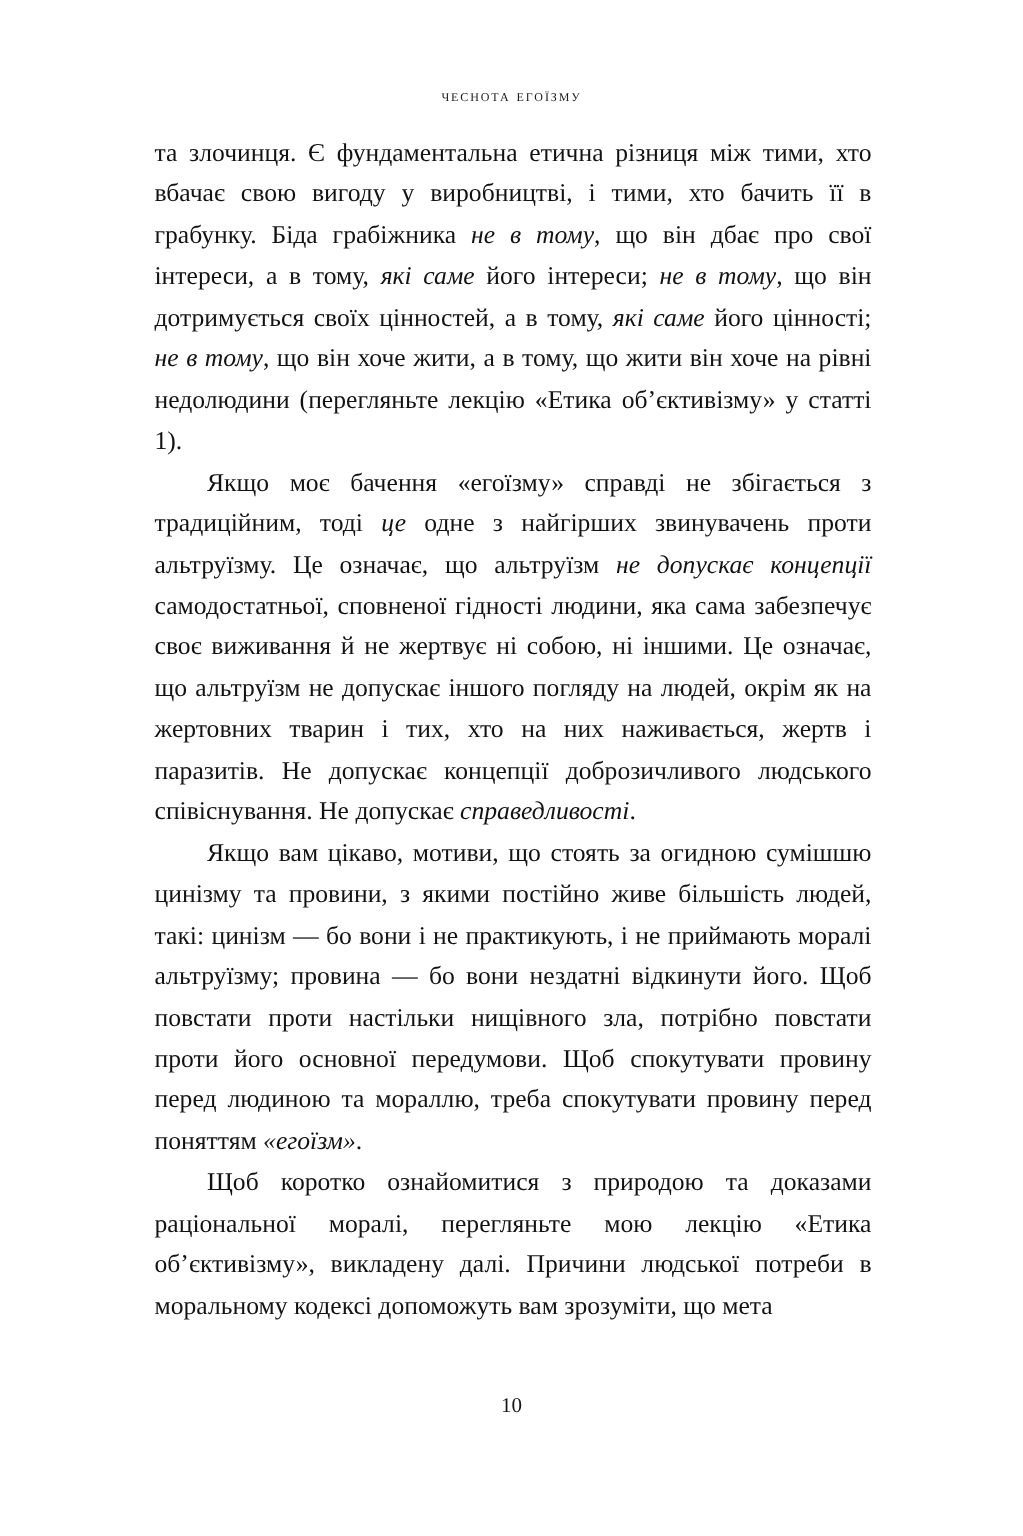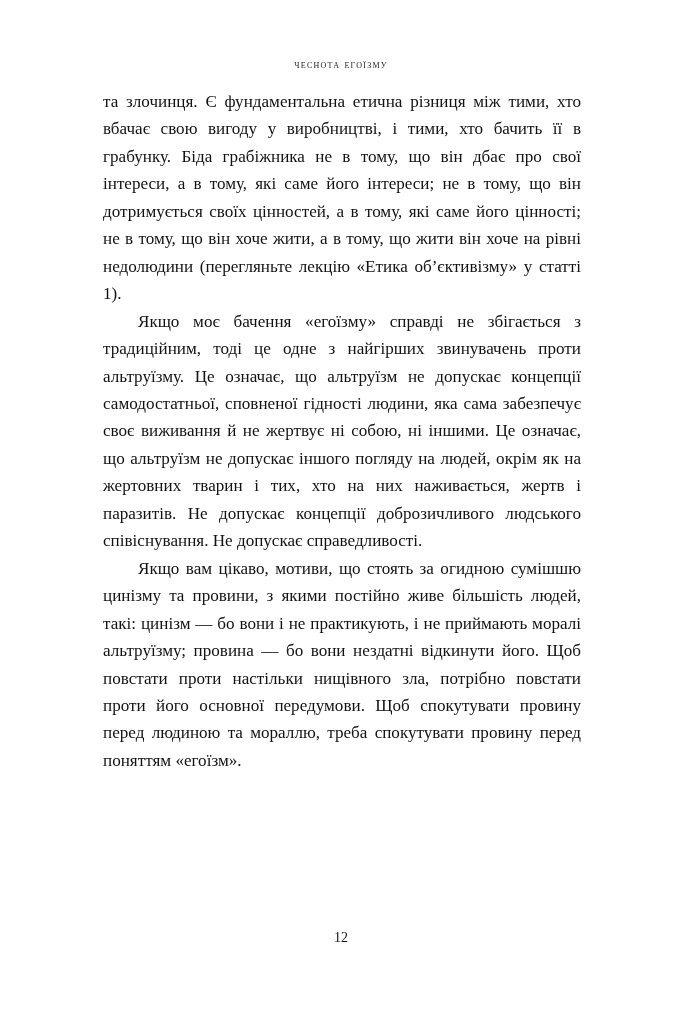--- a/index.html
+++ b/index.html
@@ -63,20 +63,21 @@
     text-justify: inter-word;
     hyphens: manual;
     -webkit-hyphens: manual;
     color: #121212;
     text-indent: 35px;
   }
   p.para.no-indent {
     text-indent: 0;
   }
   p.para em, .ital {
+    font-style: italic;
   }
 
   
   .folio {
     position: absolute;
     top: 930px;
     left: 0;
     width: 682px;
     text-align: center;
     font-size: 14px;
@@ -90,17 +91,18 @@
 <div class="page">
 
   <div class="running-header">
     <span class="rh-text">Чеснота егоїзму</span>
   </div>
 
   <div class="textblock">
     <p class="para no-indent"><span>та злочинця. Є фундаментальна етична різниця між тими, хто вбачає свою вигоду у виробництві, і тими, хто бачить її в грабунку. Біда грабіжника </span><span class="ital">не в тому</span><span>, що він дбає про свої інтереси, а в тому, </span><span class="ital">які саме</span><span> його інтереси; </span><span class="ital">не в тому</span><span>, що він дотримується своїх цінностей, а в тому, </span><span class="ital">які саме</span><span> його цінності; </span><span class="ital">не в тому</span><span>, що він хоче жити, а в тому, що жити він хоче на рівні недолюдини (перегляньте лекцію «Етика об’єктивізму» у статті 1).</span></p>
     <p class="para"><span>Якщо моє бачення «егоїзму» справді не збігається з традиційним, тоді </span><span class="ital">це</span><span> одне з найгірших звинувачень проти альтруїзму. Це означає, що альтруїзм </span><span class="ital">не допускає концепції</span><span> самодостатньої, сповненої гідності людини, яка сама забезпечує своє виживання й не жертвує ні собою, ні іншими. Це означає, що альтруїзм не допускає іншого погляду на людей, окрім як на жертовних тварин і тих, хто на них наживається, жертв і паразитів. Не допускає концепції доброзичливого людського співіснування. Не допускає </span><span class="ital">справедливості</span><span>.</span></p>
     <p class="para"><span>Якщо вам цікаво, мотиви, що стоять за огидною сумішшю цинізму та провини, з якими постійно живе більшість людей, такі: цинізм — бо вони і не практикують, і не приймають моралі альтруїзму; провина — бо вони нездатні відкинути його. Щоб повстати проти настільки нищівного зла, потрібно повстати проти його основної передумови. Щоб спокутувати провину перед людиною та мораллю, треба спокутувати провину перед поняттям </span><span class="ital">«егоїзм»</span><span>.</span></p>
+    <p class="para"><span>Щоб коротко ознайомитися з природою та доказами раціональної моралі, перегляньте мою лекцію «Етика об’єктивізму», викладену далі. Причини людської потреби в моральному кодексі допоможуть вам зрозуміти, що мета</span></p>
   </div>
 
-  <div class="folio">12</div>
+  <div class="folio">10</div>
 
 </div>
 
 </body></html>

